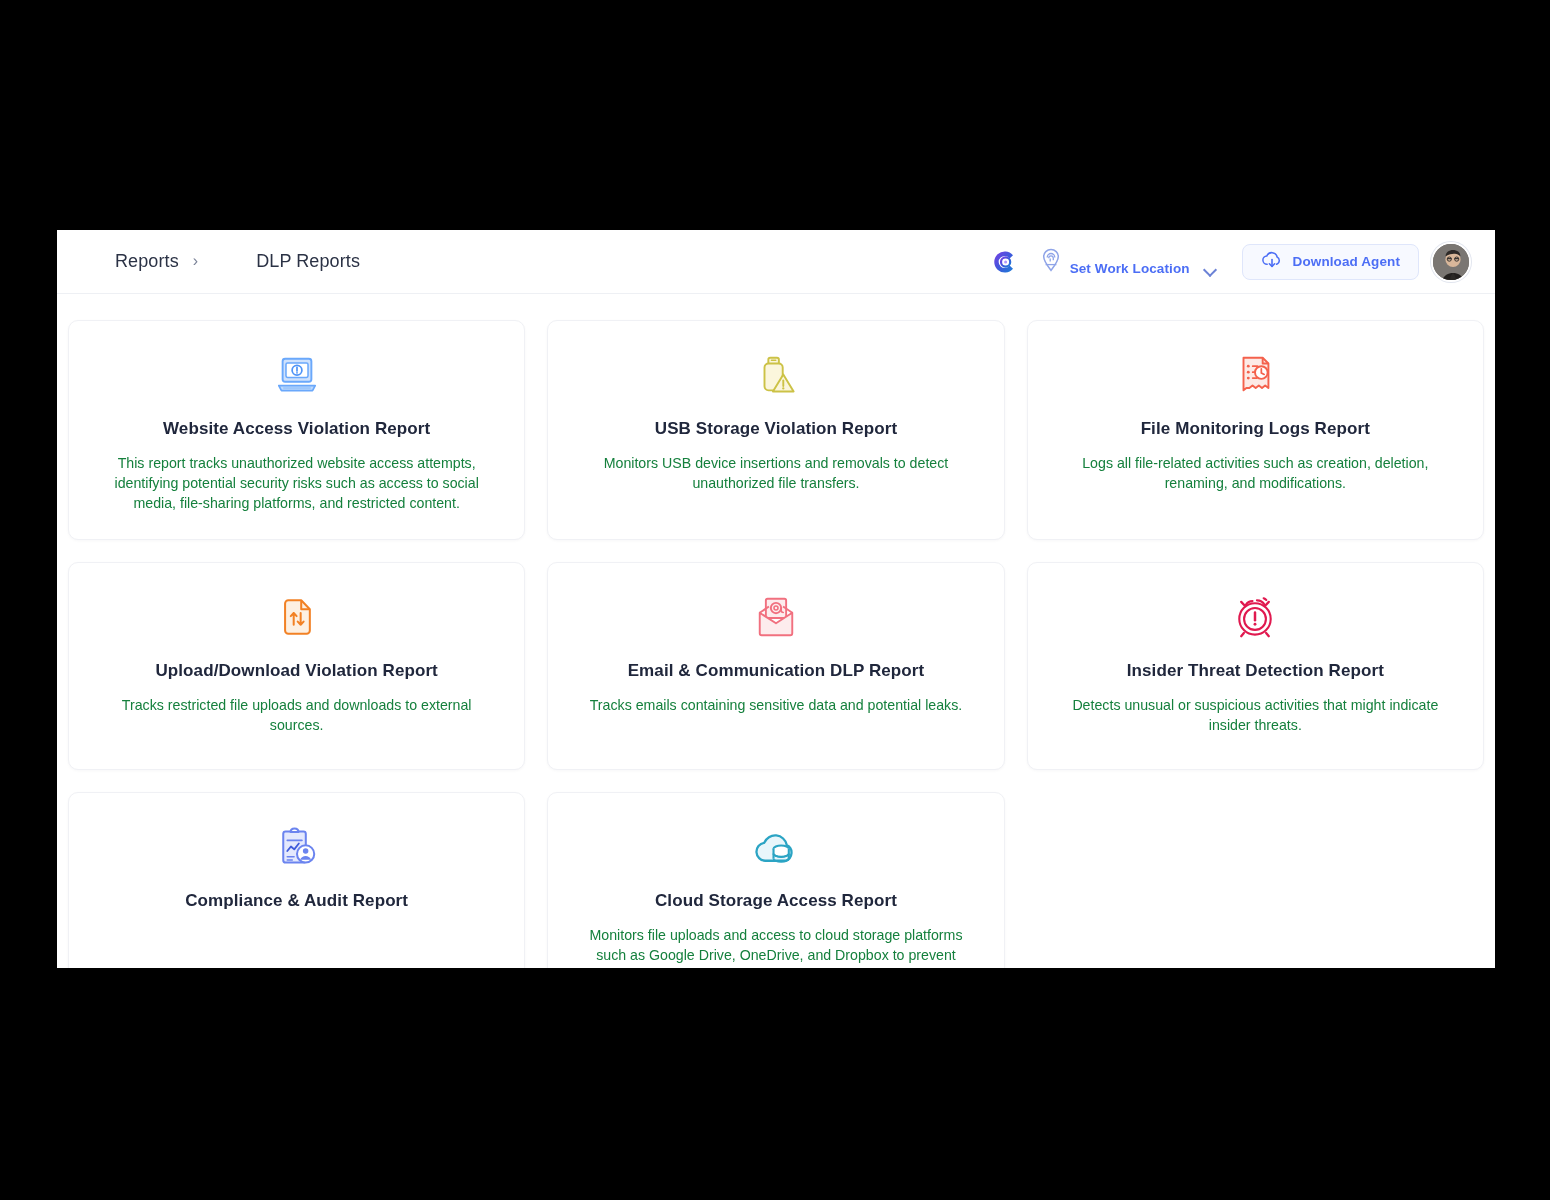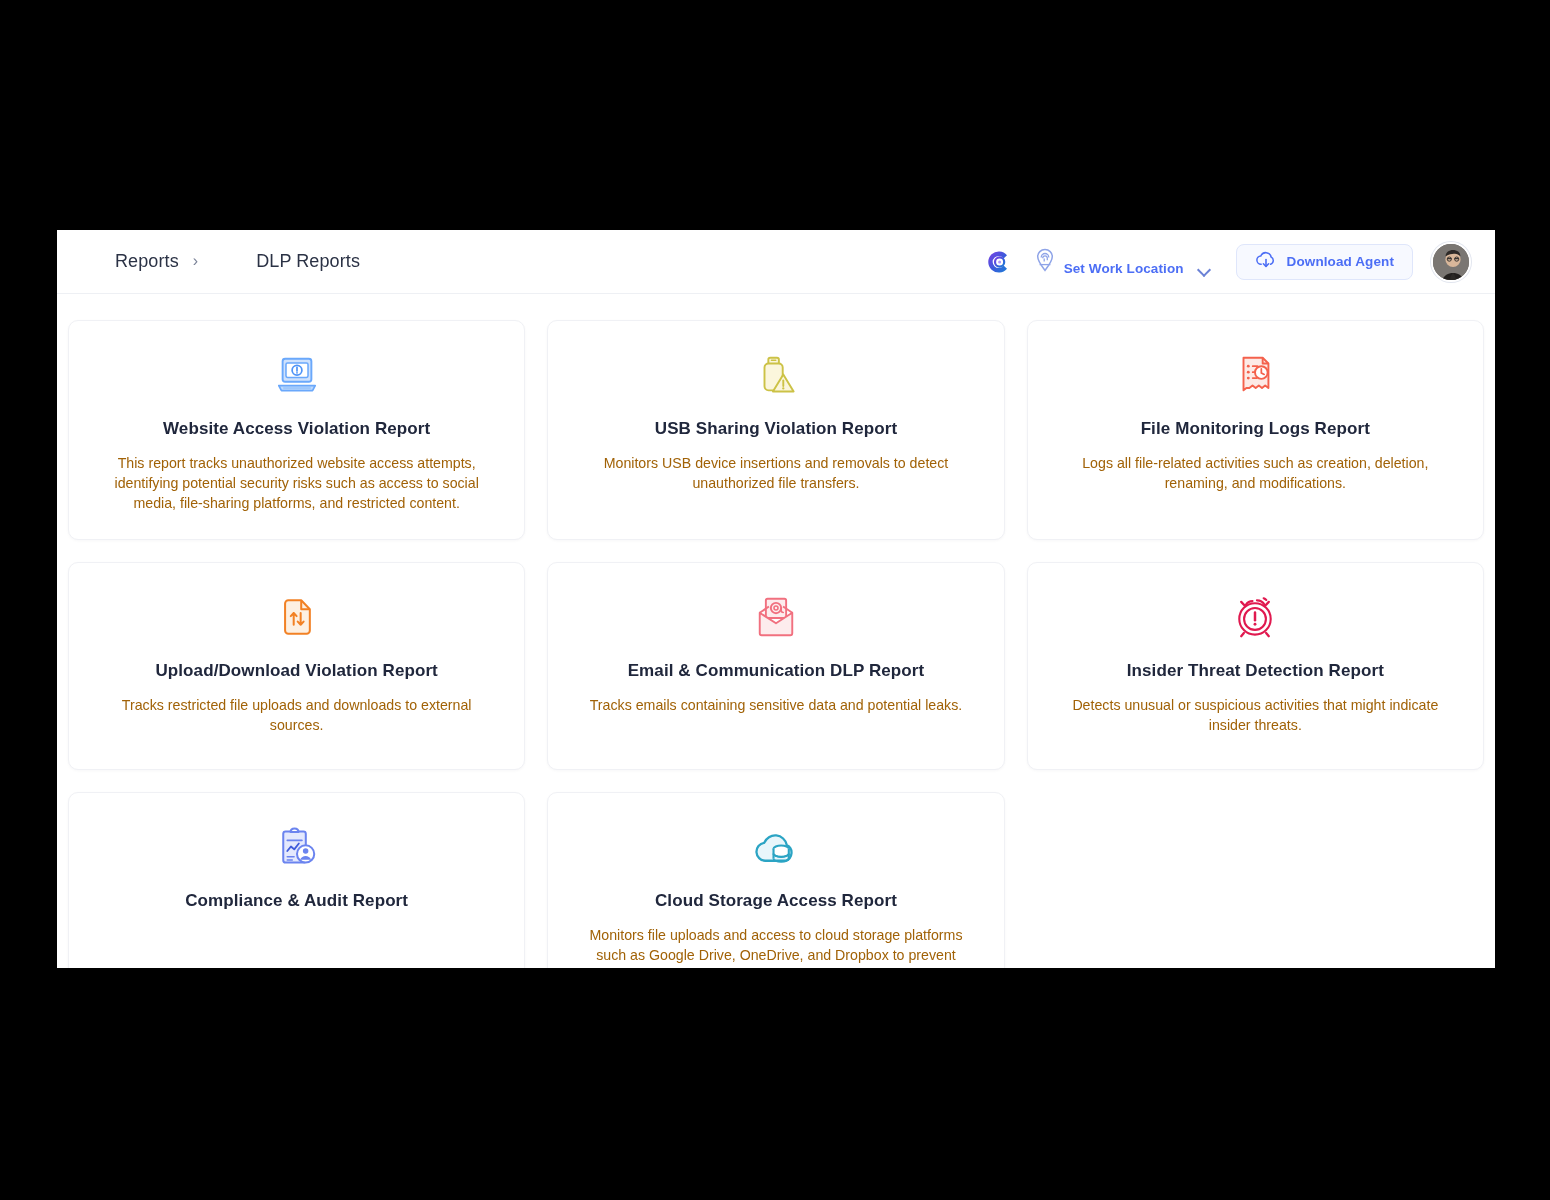--- a/index.html
+++ b/index.html
@@ -94,21 +94,21 @@
   #download-agent {
     display: flex;
     align-items: center;
     gap: 10px;
     height: 36px;
     padding: 0 18px;
     border: 1px solid #dfe6fb;
     border-radius: 8px;
     background: #f7f9ff;
     cursor: pointer;
-    margin-right: 18px;
+    margin-right: 12px;
   }
   #download-agent .da-label {
     font-size: 13.5px;
     font-weight: bold;
     color: #4c6ef5;
     letter-spacing: .1px;
   }
 
   
   #avatar {
@@ -162,21 +162,21 @@
   .card-title {
     font-size: 17px;
     font-weight: bold;
     color: #20273c;
     letter-spacing: .1px;
     margin-bottom: 14px;
   }
   .card-desc {
     font-size: 14.2px;
     line-height: 20px;
-    color: #a16207;
+    color: #15803d;
     max-width: 395px;
   }
 </style>
 </head>
 <body>
 
 <div id="app-panel">
 
   <div id="app-header">
 
@@ -267,21 +267,21 @@
         <div class="card-icon">
           <svg width="46" height="46" viewBox="0 0 48 48">
             <rect x="16" y="6" width="11" height="7" rx="2" fill="#fbf6dc" stroke="#ccc246" stroke-width="2"></rect>
             <rect x="12" y="12" width="19" height="28" rx="4.2" fill="#fbf6dc" stroke="#ccc246" stroke-width="2"></rect>
             <path d="M19.2 8.6h4.6" stroke="#ccc246" stroke-width="1.5" stroke-linecap="round"></path>
             <path d="M31.6 23.4 42.4 41.2H20.8Z" fill="#fbf6dc" stroke="#ccc246" stroke-width="2" stroke-linejoin="round"></path>
             <path d="M31.6 29.8v5.6" stroke="#ccc246" stroke-width="2" stroke-linecap="round"></path>
             <circle cx="31.6" cy="38" r="1.2" fill="#ccc246"></circle>
           </svg>
         </div>
-        <div class="card-title">USB Sharing Violation Report</div>
+        <div class="card-title">USB Storage Violation Report</div>
         <div class="card-desc">Monitors USB device insertions and removals to detect unauthorized file transfers.</div>
       </div>
 
       <div class="report-card">
         <div class="card-icon">
           <svg width="46" height="46" viewBox="0 0 48 48">
             <path d="M12 6h20l6 6v25.6l-3.4-2.6-3.3 2.6-3.3-2.6-3.3 2.6-3.3-2.6-3.3 2.6L15 37.6 12 40Z" fill="#fdeae6" stroke="#f4614c" stroke-width="2" stroke-linejoin="round"></path>
             <path d="M32 6v6h6" fill="none" stroke="#f4614c" stroke-width="2" stroke-linejoin="round"></path>
             <circle cx="17" cy="14.8" r="1.5" fill="#f4614c"></circle>
             <circle cx="17" cy="21" r="1.5" fill="#f4614c"></circle>

